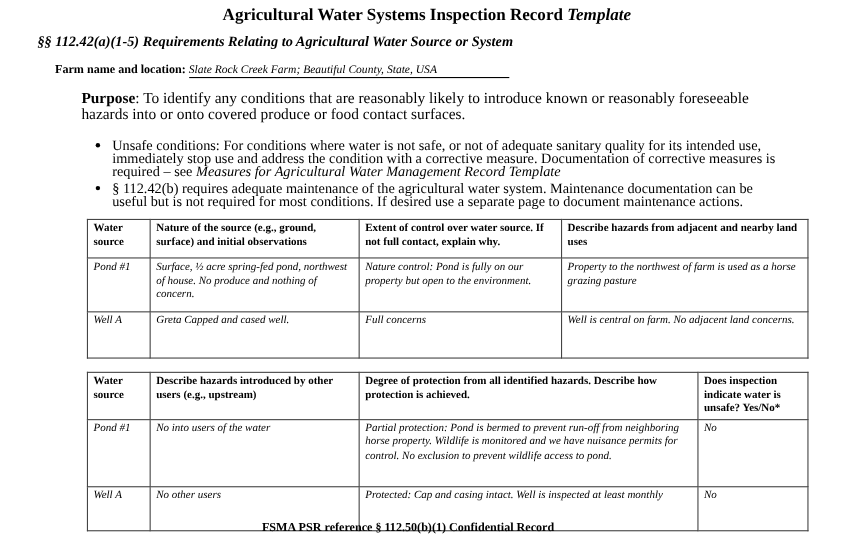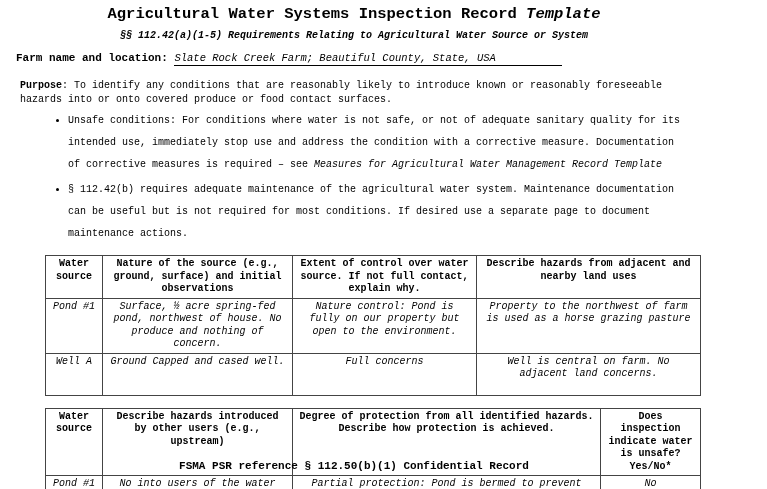--- a/index.html
+++ b/index.html
@@ -1,79 +1,80 @@
 <!DOCTYPE html>
 <html><head>
 <meta charset="utf-8">
 <style>
   html,body{margin:0;padding:0;background:#fff;}
   .page{
     width:708px;height:489px;position:relative;overflow:hidden;
     background:#fff;color:#000;
-    font-family:Liberation Mono, monospace;
+    font-family:Liberation Serif, serif;
+    padding-left:34px;
   }
   .title{
     text-align:center;font-weight:bold;font-size:15.5px;
     margin:5px 20px 0 20px;letter-spacing:0;
   }
   .title .it{font-style:italic;}
   .subtitle{
-    text-align:center;font-weight:bold;font-style:italic;
-    font-size:10px;margin-top:7px;
+    text-align:left;font-weight:bold;font-style:italic;
+    font-size:13px;margin-top:7px;
   }
   .formline{margin:0 27px 0 40px;font-size:11px;}
   .farm-line{margin-top:11px;margin-left:16px;}
   .date-line{margin-top:9px;}
   .lbl{font-weight:bold;}
   .fill{
     border-bottom:1px solid #000;font-size:10.5px;
     padding-bottom:1px;display:inline-block;line-height:11px;
   }
   .fill.italic{font-style:italic;}
   .fill.farm{padding-right:66px;}
   .fill.date{padding-right:60px;}
   .fill.name{padding-right:36px;}
   .name-lbl{margin-left:40px;}
   .purpose{
-    margin:13px 27px 0 20px;font-size:10px;line-height:14px;
+    margin:13px 27px 0 40px;font-size:14px;line-height:14px;
   }
   ul.bullets{
-    margin:3px 27px 0 40px;padding-left:28px;
-    font-size:10px;line-height:22px;
+    margin:14px 27px 0 40px;padding-left:28px;
+    font-size:13px;line-height:12px;
   }
   ul.bullets li{margin-bottom:3px;}
   .it{font-style:italic;}
   table{
     border-collapse:collapse;table-layout:fixed;
     margin-left:45px;width:655px;font-size:10px;
   }
   .tbl1{margin-top:10px;}
   .tbl2{margin-top:12px;}
   th,td{
     border:1px solid #444;vertical-align:top;
-    padding:2px 5px 2px 5px;line-height:12.5px;text-align:center;margin-left:34px;
+    padding:2px 5px 2px 5px;line-height:12.5px;text-align:left;margin-left:34px;
   }
   th{font-weight:bold;}
   tbody td{font-style:italic;}
   .tbl1 col.c1{width:57px;} .tbl1 col.c2{width:190px;}
   .tbl1 col.c3{width:184px;} .tbl1 col.c4{width:224px;}
   .tbl2 col.c1{width:57px;} .tbl2 col.c2{width:190px;}
   .tbl2 col.c3{width:308px;} .tbl2 col.c4{width:100px;}
   .tbl1 thead tr{height:35px;}
   .tbl1 tbody tr:nth-child(1){height:49px;}
   .tbl1 tbody tr:nth-child(2){height:42px;}
   .tbl2 thead tr{height:39px;}
   .tbl2 tbody tr:nth-child(1){height:61px;}
   .tbl2 tbody tr:nth-child(2){height:40px;}
   .footnote{
     position:absolute;right:64px;bottom:9px;width:120px;
     font-size:8.5px;line-height:12px;text-align:center;
   }
   .footer-ref{
-    position:absolute;left:0;right:0;bottom:17px;text-align:center;
+    position:absolute;left:0;right:0;bottom:3px;text-align:center;
     font-weight:bold;font-size:11px;
   }
 </style>
 </head>
 <body>
 
 <div class="page">
 
   <div class="title"><span>Agricultural Water Systems Inspection Record </span><span class="it">Template</span></div>
 
@@ -109,21 +110,21 @@
     </thead>
     <tbody>
         <tr>
           <td>Pond #1</td>
           <td>Surface, ½ acre spring-fed pond, northwest of house. No produce and nothing of concern.</td>
           <td>Nature control: Pond is fully on our property but open to the environment.</td>
           <td>Property to the northwest of farm is used as a horse grazing pasture</td>
         </tr>
         <tr>
           <td>Well A</td>
-          <td>Ground Capped and cased well.</td>
+          <td>Greta Capped and cased well.</td>
           <td>Full concerns</td>
           <td>Well is central on farm. No adjacent land concerns.</td>
         </tr>
       </tbody>
   </table>
 
   <table class="tbl2">
     <colgroup>
         <col class="c1">
         <col class="c2">

